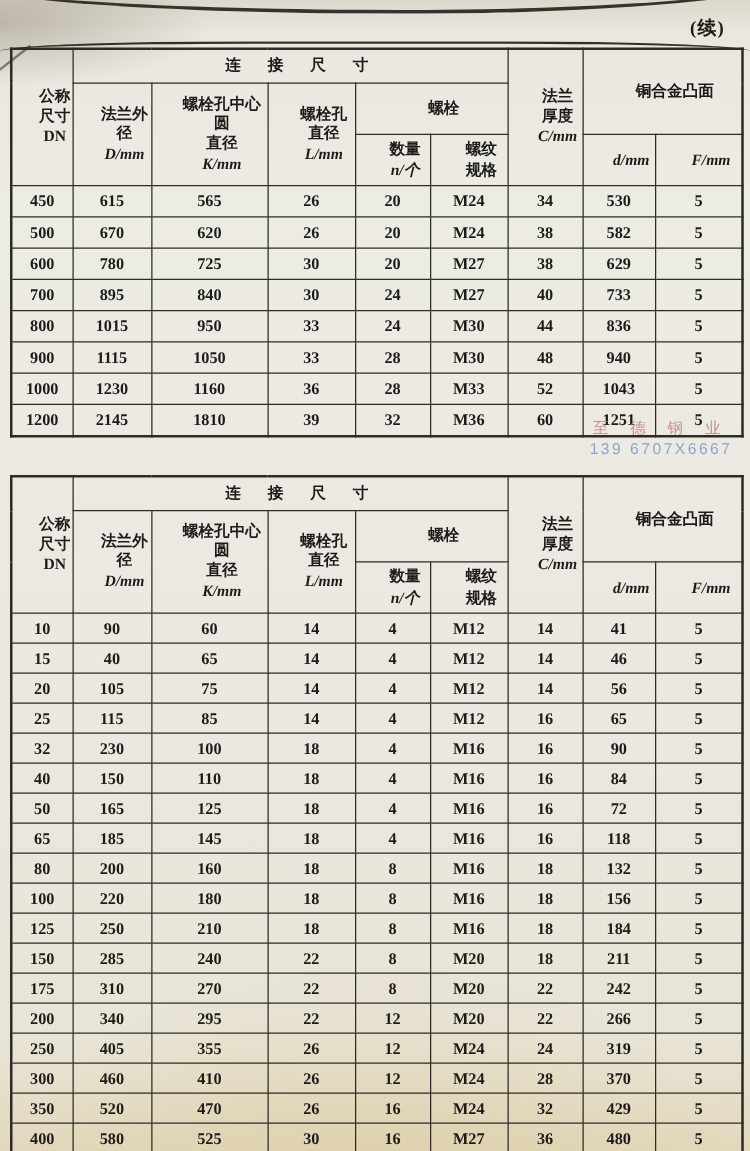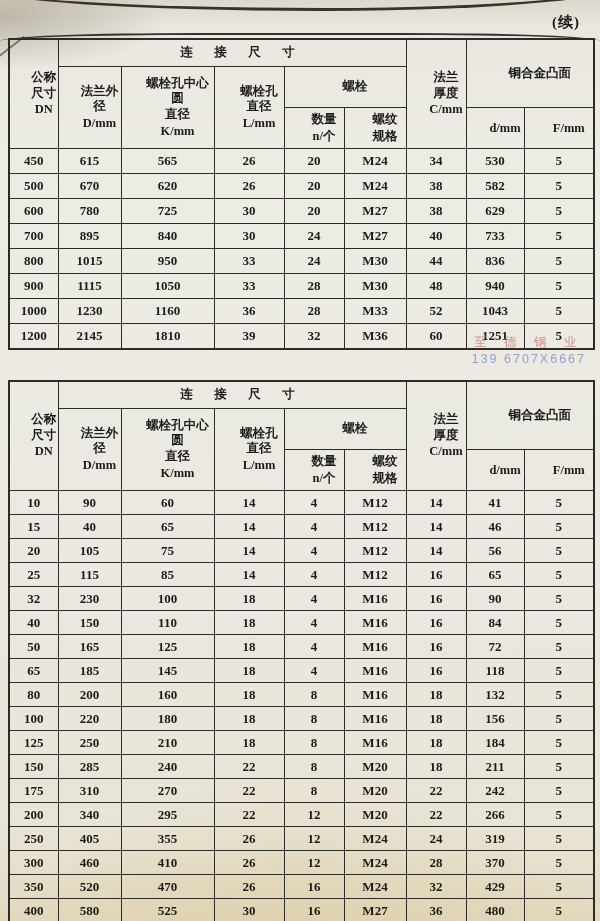--- a/index.html
+++ b/index.html
@@ -53,21 +53,21 @@
     font-family:"Liberation Serif","DejaVu Serif",serif;
   }
   #table1 td{height:24px;}
   .hr1 th{height:26px;}
   .hr2 th{height:40px;}
   .hr3 th{height:40px;}
   .conn{letter-spacing:9px;font-size:13.5px;}
   .hname{display:block;white-space:pre-line;}
   .hunit{
     display:block;font-family:"Liberation Serif","DejaVu Serif",serif;
-    font-weight:600;font-size:12.5px;margin-top:1px;
+    font-style:italic;font-weight:600;font-size:12.5px;margin-top:1px;
   }
   .hunit.upright{font-style:normal;}
   .caption{
     position:absolute;top:346px;left:0;width:600px;text-align:center;
     font-size:14.5px;font-weight:700;
     font-family:"Liberation Serif","DejaVu Serif",serif;
   }
   .caption .cap-label{margin-right:14px;}
   .watermark{
     position:absolute;top:334px;right:14px;text-align:center;line-height:1.35;

